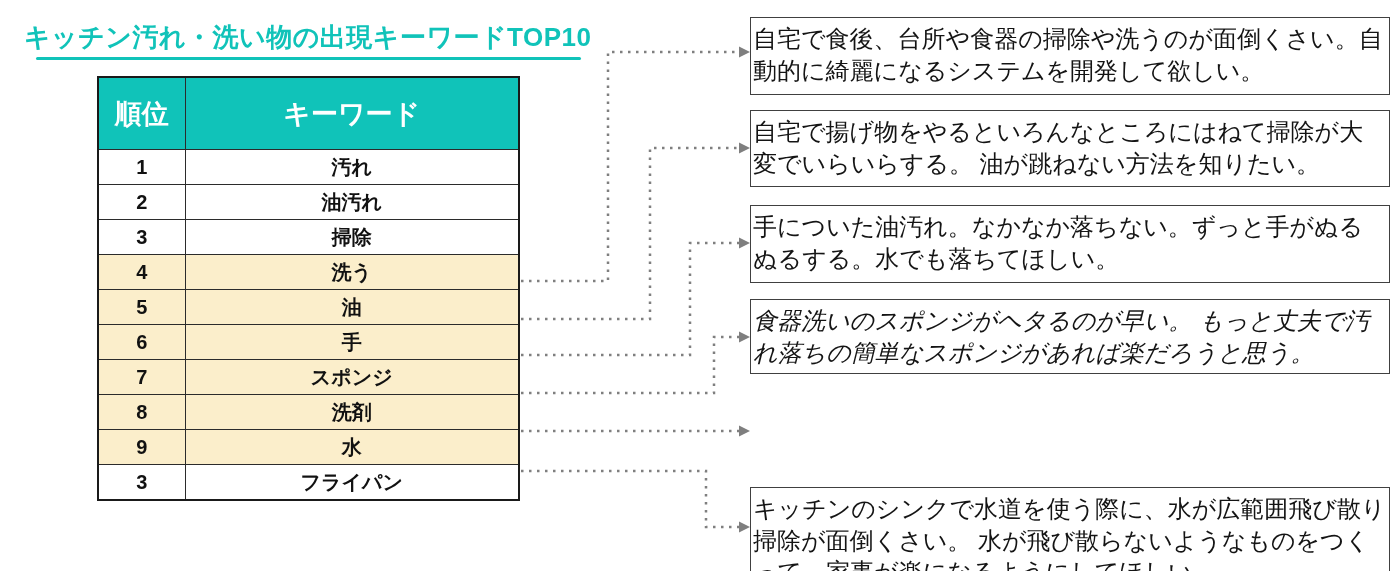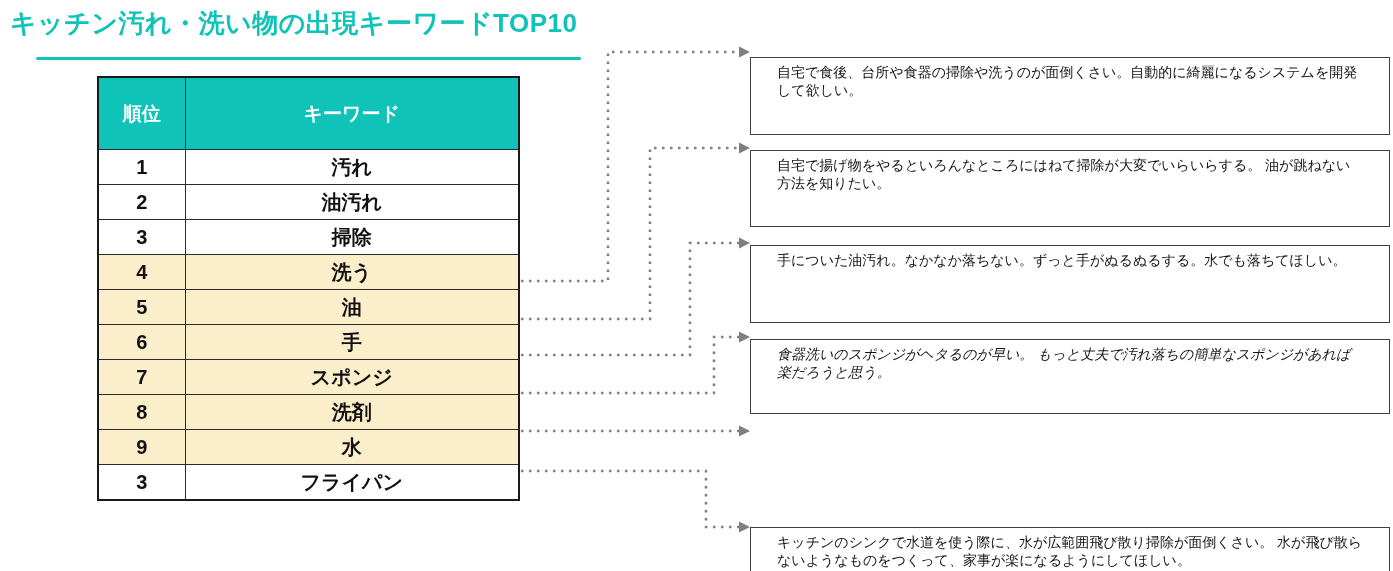--- a/index.html
+++ b/index.html
@@ -1,21 +1,21 @@
 <!DOCTYPE html>
 <html lang="ja"><head>
 <meta charset="utf-8">
 <style>
   html,body { margin:0; padding:0; background:#fff; }
   body { font-family:"Liberation Sans","DejaVu Sans",sans-serif; }
   #canvas { position:relative; width:1393px; height:571px; background:#ffffff; overflow:hidden; }
 
   
   .page-title {
-    position:absolute; left:8px; top:4px; margin:2px;
+    position:absolute; left:8px; top:4px; margin:16px;
     font-size:26px; font-weight:bold; color:#10c3b9; letter-spacing:0.5px;
     white-space:nowrap;
   }
   .title-underline {
     position:absolute; left:36px; top:57px; width:545px; height:3px;
     background:#10c3b9; border-radius:2px;
   }
 
   
   .kw-table {
@@ -23,32 +23,32 @@
     border-collapse:collapse; table-layout:fixed;
     border:2.5px solid #1a1a1a;
   }
   .kw-table th, .kw-table td {
     border:1.5px solid #2b2b2b; text-align:center; vertical-align:middle;
     padding:0; overflow:hidden;
   }
   .kw-table col.c-rank { width:87px; }
   .kw-table thead th {
     background:#10c3b9; color:#ffffff; height:71px;
-    font-size:19px; font-weight:bold;
+    font-size:27px; font-weight:bold;
   }
   .kw-table tbody td {
     background:#ffffff; height:34px; font-size:20px; font-weight:bold; color:#111;
   }
   .kw-table tbody tr.hl td { background:#fbeecb; }
 
   
   .callout {
     position:absolute; left:750px; width:640px; box-sizing:border-box;
     background:#ffffff; border:1.6px solid #404040;
-    padding:5px 26px; font-size:14px; line-height:1.32; color:#141414;margin-top:40px;
+    padding:5px 2px; font-size:24px; line-height:1.32; color:#141414;
   }
   .callout p { margin:0; }
   #callout-1 { top:17px;  height:78px; }
   #callout-2 { top:110px; height:77px; }
   #callout-3 { top:205px; height:78px; }
   #callout-4 { top:299px; height:75px;font-style:italic; }
   #callout-5 { top:396px; height:72px; }
   #callout-6 { top:487px; height:86px; }
 
   

